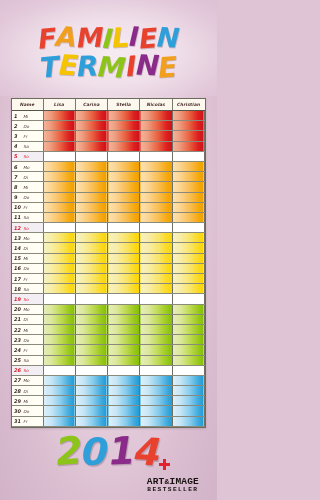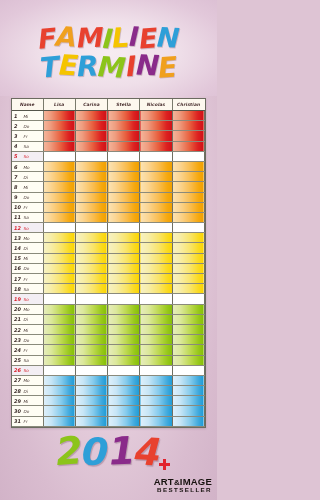--- a/index.html
+++ b/index.html
@@ -111,22 +111,22 @@
     display:inline-block;
     text-shadow:1px 1.4px 0.8px rgba(110,70,95,0.33);
   }
   .yr-1{transform:rotate(-4deg);}
   .yr-2{transform:rotate(3deg) translateY(1px);}
   .yr-3{transform:rotate(-2deg);}
   .yr-4{transform:rotate(4deg) translateY(1px);}
 
   
   #logo{
-    position:absolute;right:5px;bottom:6px;text-align:right;
-    font-family:Liberation Sans, sans-serif;
+    position:absolute;right:18px;bottom:6px;text-align:center;
+    font-family:Liberation Mono, monospace;
   }
   #logo-cross{
     position:absolute;right:47px;bottom:30px;
     width:11px;height:11px;
   }
   #logo-cross::before,#logo-cross::after{
     content:"";position:absolute;background:#e2222e;
   }
   #logo-cross::before{left:3.6px;top:0;width:3.8px;height:11px;}
   #logo-cross::after{left:0;top:3.6px;width:11px;height:3.8px;}

